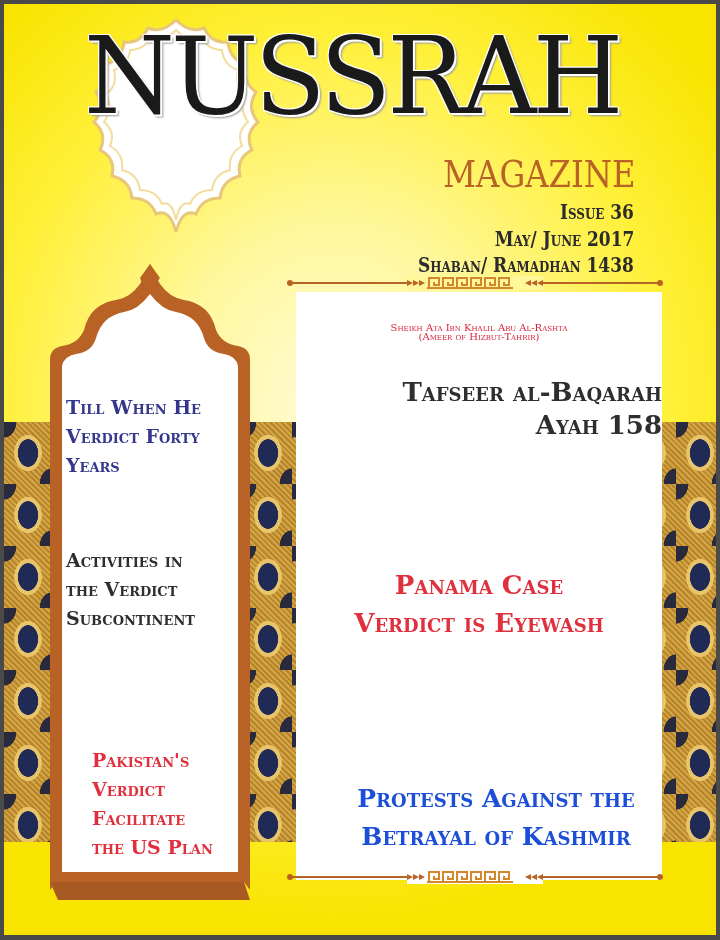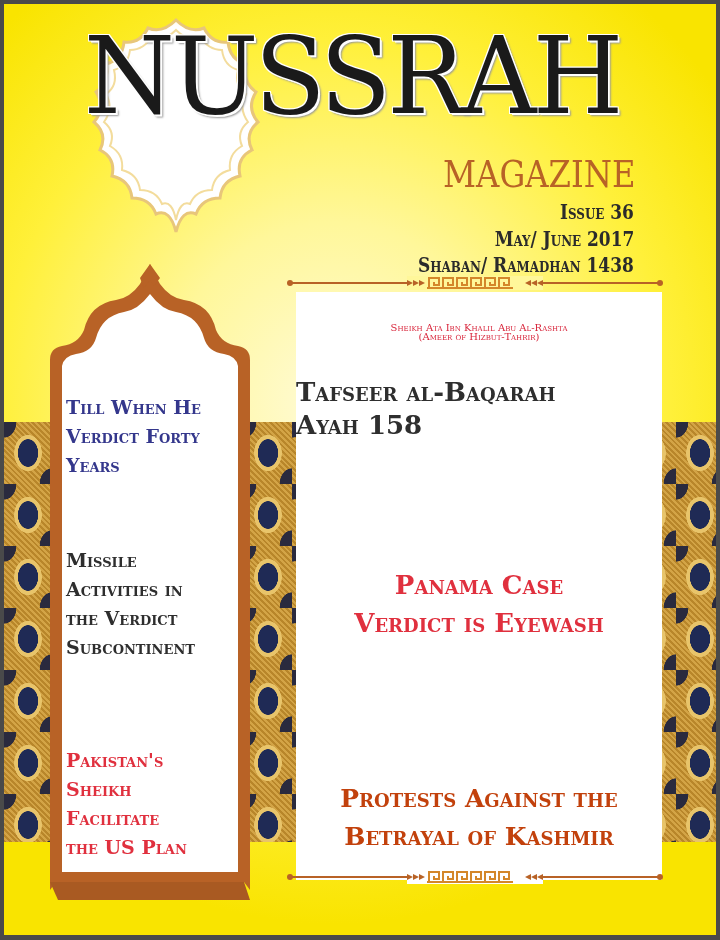--- a/index.html
+++ b/index.html
@@ -33,29 +33,29 @@
   .rule{position:absolute;left:283px;width:376px;height:14px;}
   .rule .line{position:absolute;left:2px;right:2px;top:6px;height:2px;background:#b86226;}
   .rule .dotl,.rule .dotr{position:absolute;top:4px;width:6px;height:6px;border-radius:50%;background:#b86226;}
   .rule .dotl{left:0}.rule .dotr{right:0}
   .rule .meander{position:absolute;left:120px;top:0;width:136px;height:14px;}
   
   .panel{position:absolute;left:292px;top:288px;width:366px;height:588px;background:#fff;}
   .byline{position:absolute;left:0;width:366px;text-align:center;color:#d8243a;font-size:10px;font-variant:small-caps;}
   .byline1{top:30px;}
   .byline2{top:39px;}
-  .h-tafseer{position:absolute;left:0;width:366px;top:84px;text-align:left;font-weight:bold;color:#2e2e2e;font-size:26px;font-variant:small-caps;line-height:33px;}
+  .h-tafseer{position:absolute;left:0;width:366px;top:84px;text-align:right;font-weight:bold;color:#2e2e2e;font-size:26px;font-variant:small-caps;line-height:33px;}
   .h-panama{position:absolute;left:0;width:366px;top:274px;text-align:center;font-weight:bold;color:#e0303e;font-size:26px;font-variant:small-caps;line-height:38px;}
-  .h-protest{position:absolute;left:0;width:366px;top:488px;text-align:center;font-weight:bold;color:#c2410c;font-size:25px;font-variant:small-caps;line-height:38px;}
+  .h-protest{position:absolute;left:0;width:366px;top:488px;text-align:center;font-weight:bold;color:#1d4ed8;font-size:25px;font-variant:small-caps;line-height:38px;padding-left:17px;}
   
   .arch{position:absolute;left:40px;top:256px;width:214px;height:640px;}
   .arch-text{position:absolute;left:62px;font-weight:bold;font-variant:small-caps;font-size:19px;line-height:29px;}
   .t1{top:372px;color:#34378c;margin-top:17px;}
   .t2{top:542px;color:#2e2e2e;}
-  .t3{top:742px;color:#e0303e;}
+  .t3{top:742px;color:#e0303e;margin-left:26px;}
 </style>
 </head>
 <body>
 
 <div class="cover">
 
   <div class="band"></div>
 
   <svg class="rosette" viewBox="0 0 196 230">
     <defs>
@@ -150,25 +150,24 @@
 
     <path d="M6 622 L200 622 L206 640 L14 640 Z" fill="#a95a22"></path>
   </svg>
 
   <div class="arch-text t1">
     <div>Till When He</div>
     <div>Verdict Forty</div>
     <div>Years</div>
   </div>
   <div class="arch-text t2">
-    <div>Missile</div>
     <div>Activities in</div>
     <div>the Verdict</div>
     <div>Subcontinent</div>
   </div>
   <div class="arch-text t3">
     <div>Pakistan's</div>
-    <div>Sheikh</div>
+    <div>Verdict</div>
     <div>Facilitate</div>
     <div>the US Plan</div>
   </div>
 
 </div>
 
 </body></html>

